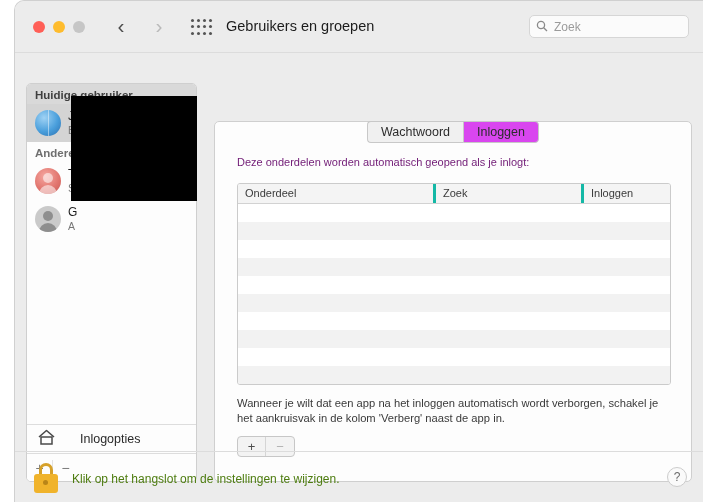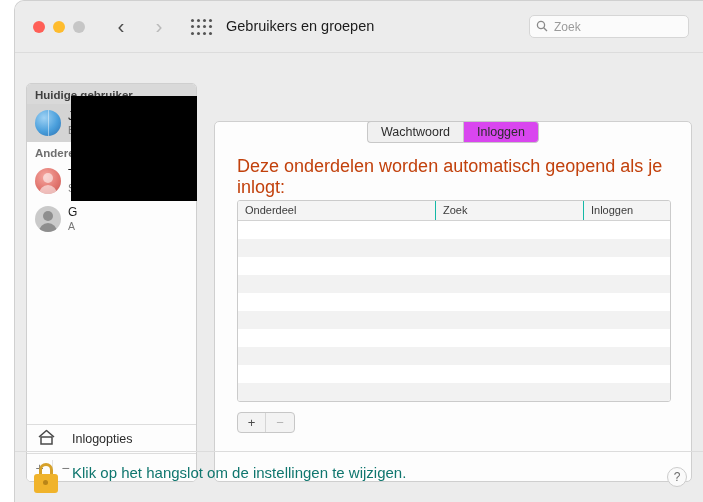--- a/index.html
+++ b/index.html
@@ -186,21 +186,21 @@
   .u-name { font-size: 12px; color: #1d1d1d; white-space: nowrap; }
   .u-role { font-size: 10.5px; color: #767676; white-space: nowrap; }
 
   #login-options {
     position: absolute;
     left: 0; bottom: 28px;
     width: 100%;
     height: 29px;
     display: flex;
     align-items: center;
-    gap: 16px;
+    gap: 24px;
     padding: 0 10px;
     border-top: 1px solid #dddddd;
     background: #fdfdfd;
   }
   #login-options .lo-label { font-size: 12.5px; color: #2a2a2a; }
   #plusminus {
     position: absolute;
     left: 0; bottom: 0;
     width: 100%; height: 28px;
     display: flex;
@@ -248,43 +248,43 @@
   .tab:last-child  { border-radius: 0 4px 4px 0; }
   .tab.active { background: #d946ef; }
 
   #pane-inner {
     position: absolute;
     left: 0; top: 0;
     width: 100%; height: 100%;
     padding: 34px 22px 0 22px;
   }
   #pane-heading {
-    font-size: 18px;
-    color: #c2410c;
-    margin-bottom: 2px;
+    font-size: 11px;
+    color: #701a75;
+    margin-bottom: 15px;
   }
   #items-table {
     width: 434px;
     height: 202px;
     border: 1px solid #cbcbcb;
     border-radius: 3px;
     background: #ffffff;
     overflow: hidden;
   }
   #table-head {
     display: flex;
     height: 20px;
     background: #f4f4f4;
     border-bottom: 1px solid #d2d2d2;
     font-size: 11px;
     color: #3b3b3b;
   }
   #table-head div {
     padding: 3px 7px;
-    border-right: 1px solid #14b8a6;
+    border-right: 3px solid #14b8a6;
     white-space: nowrap;
   }
   #table-head div:last-child { border-right: none; }
   .col-item  { width: 198px; }
   .col-kind  { width: 148px; }
   .col-hide  { width: 86px; }
   .tr { height: 18px; }
   .tr.odd { background: #ffffff; }
   .tr.even { background: #f2f2f2; }
 
@@ -353,23 +353,23 @@
   }
   #lock .kh {
     position: absolute;
     left: 10px; top: 17px;
     width: 5px; height: 5px;
     background: #b98518;
     border-radius: 50%;
   }
   #lock-text {
     position: absolute;
-    left: 57px; top: 12px;
-    font-size: 15px;
-    color: #0f766e;
+    left: 57px; top: 20px;
+    font-size: 12px;
+    color: #4d7c0f;
   }
   #help-btn {
     position: absolute;
     right: 16px; top: 15px;
     width: 20px; height: 20px;
     border-radius: 50%;
     border: 1px solid #cccccc;
     background: #fafafa;
     color: #6b6b6b;
     font-size: 12px;
@@ -488,20 +488,21 @@
           <div class="tr odd"></div>
           <div class="tr even"></div>
           <div class="tr odd"></div>
           <div class="tr even"></div>
           <div class="tr odd"></div>
           <div class="tr even"></div>
           <div class="tr odd"></div>
           <div class="tr even"></div>
         </div>
 
+        <div id="note">Wanneer je wilt dat een app na het inloggen automatisch wordt verborgen, schakel je het aankruisvak in de kolom 'Verberg' naast de app in.</div>
 
         <div id="seg-add">
           <div>+</div>
           <div class="dim">−</div>
         </div>
       </div>
     </div>
 
     <div id="footer">
       <div id="lock">

